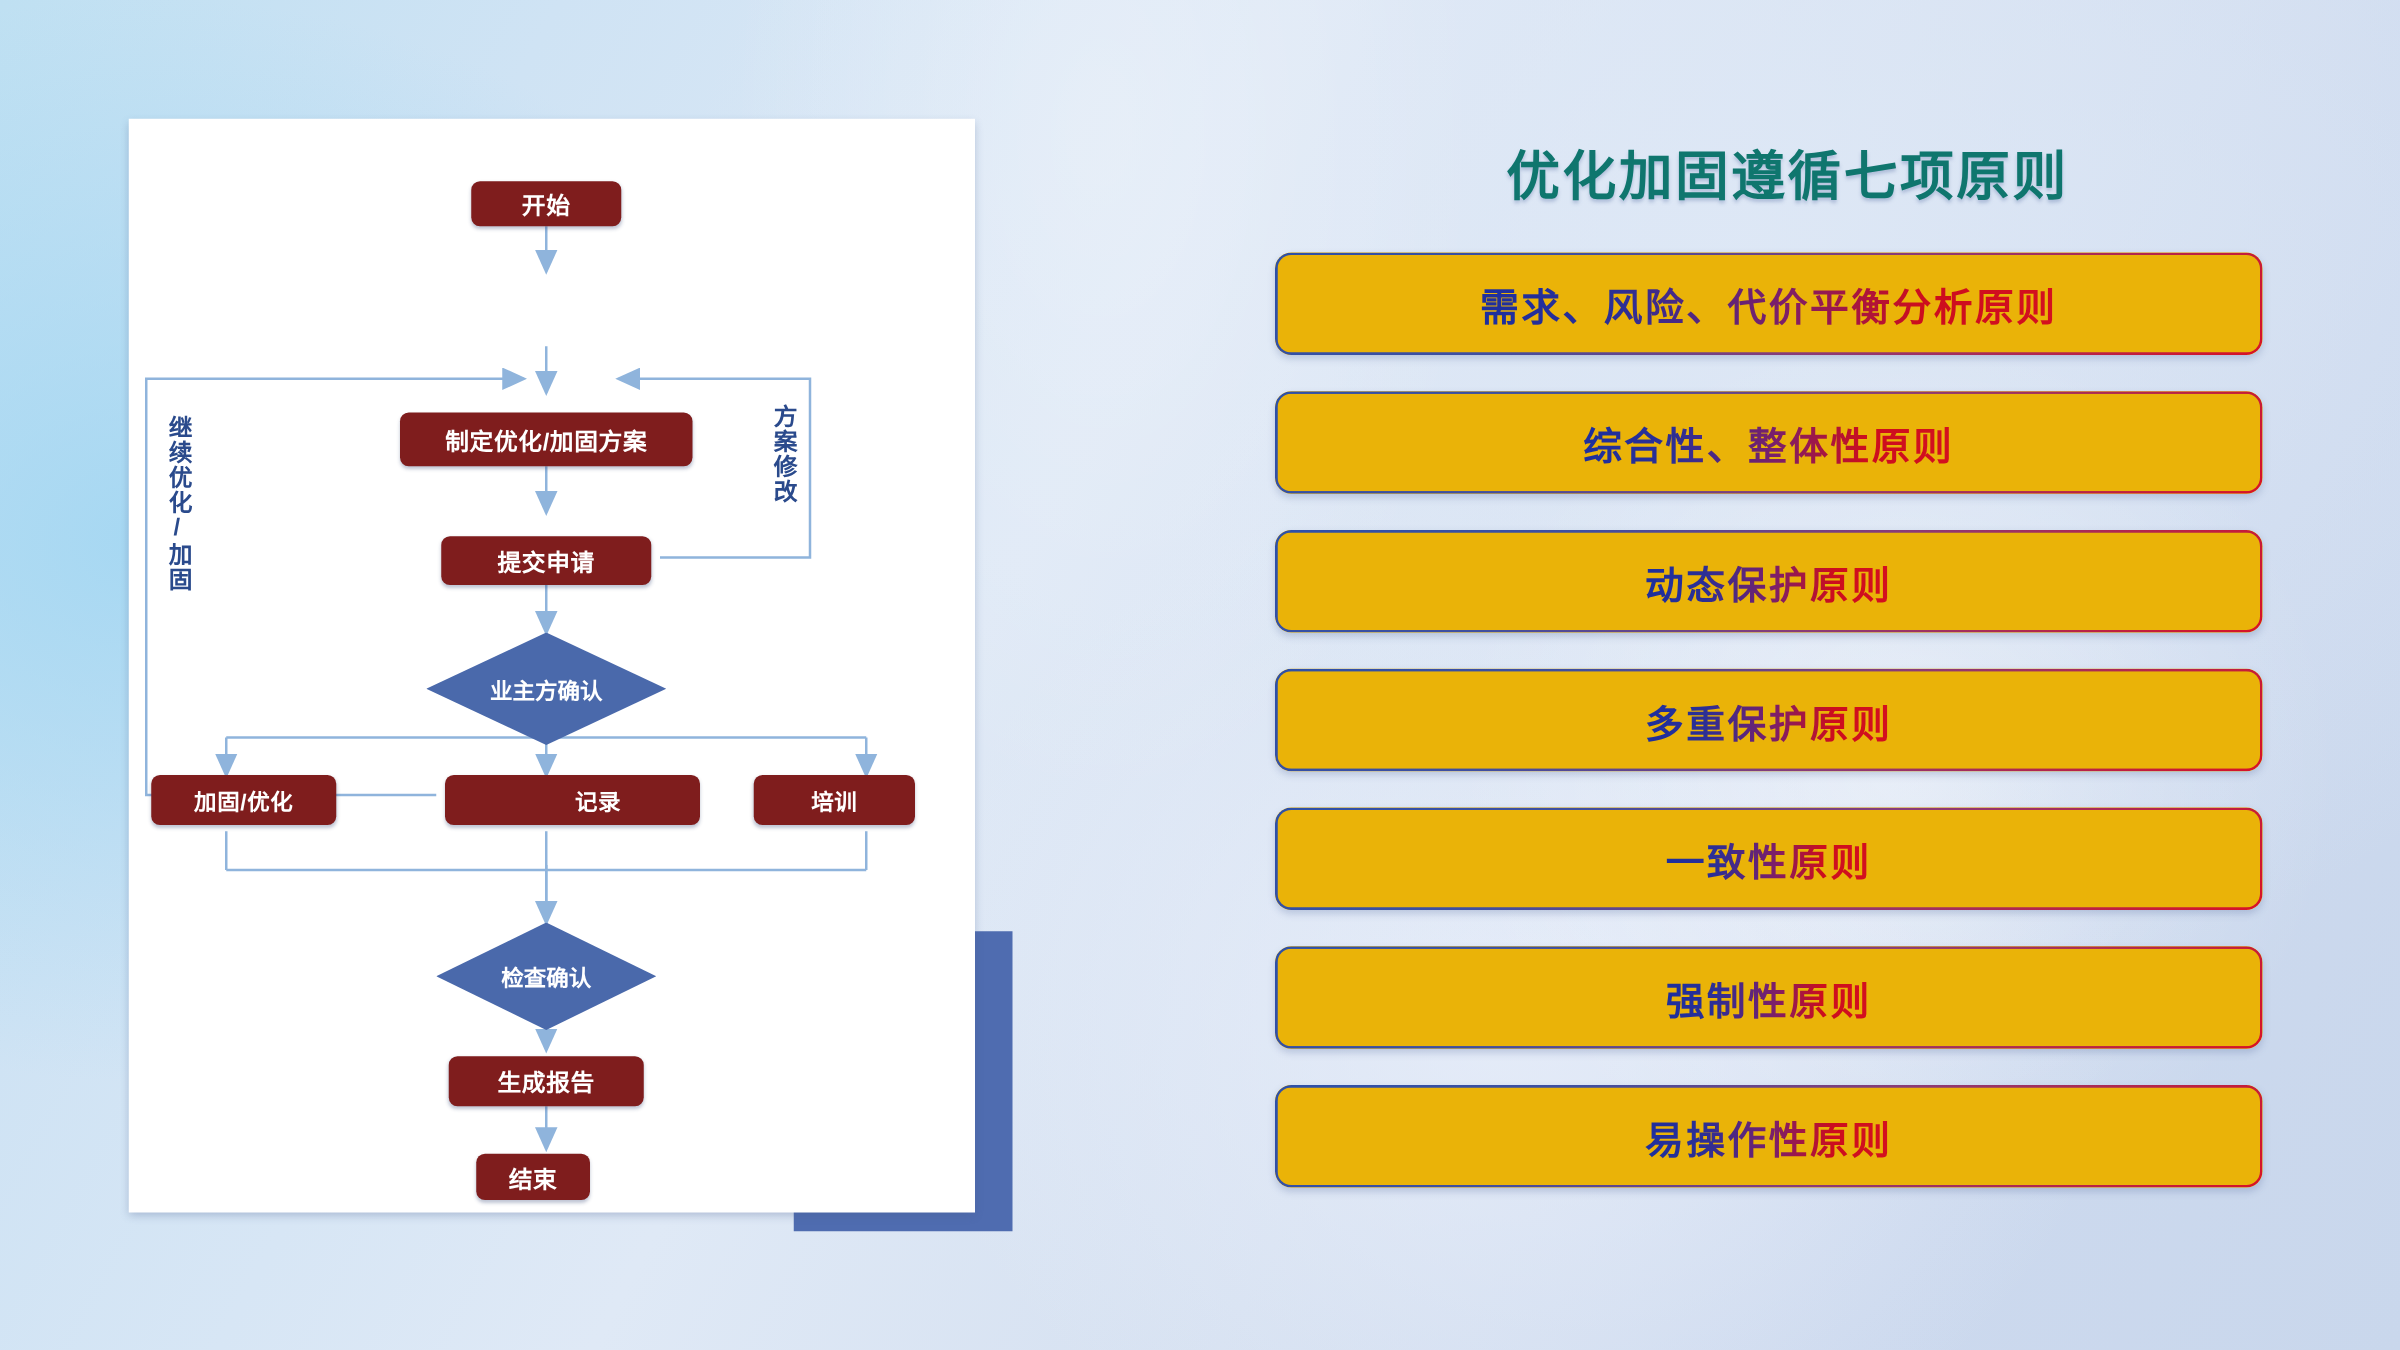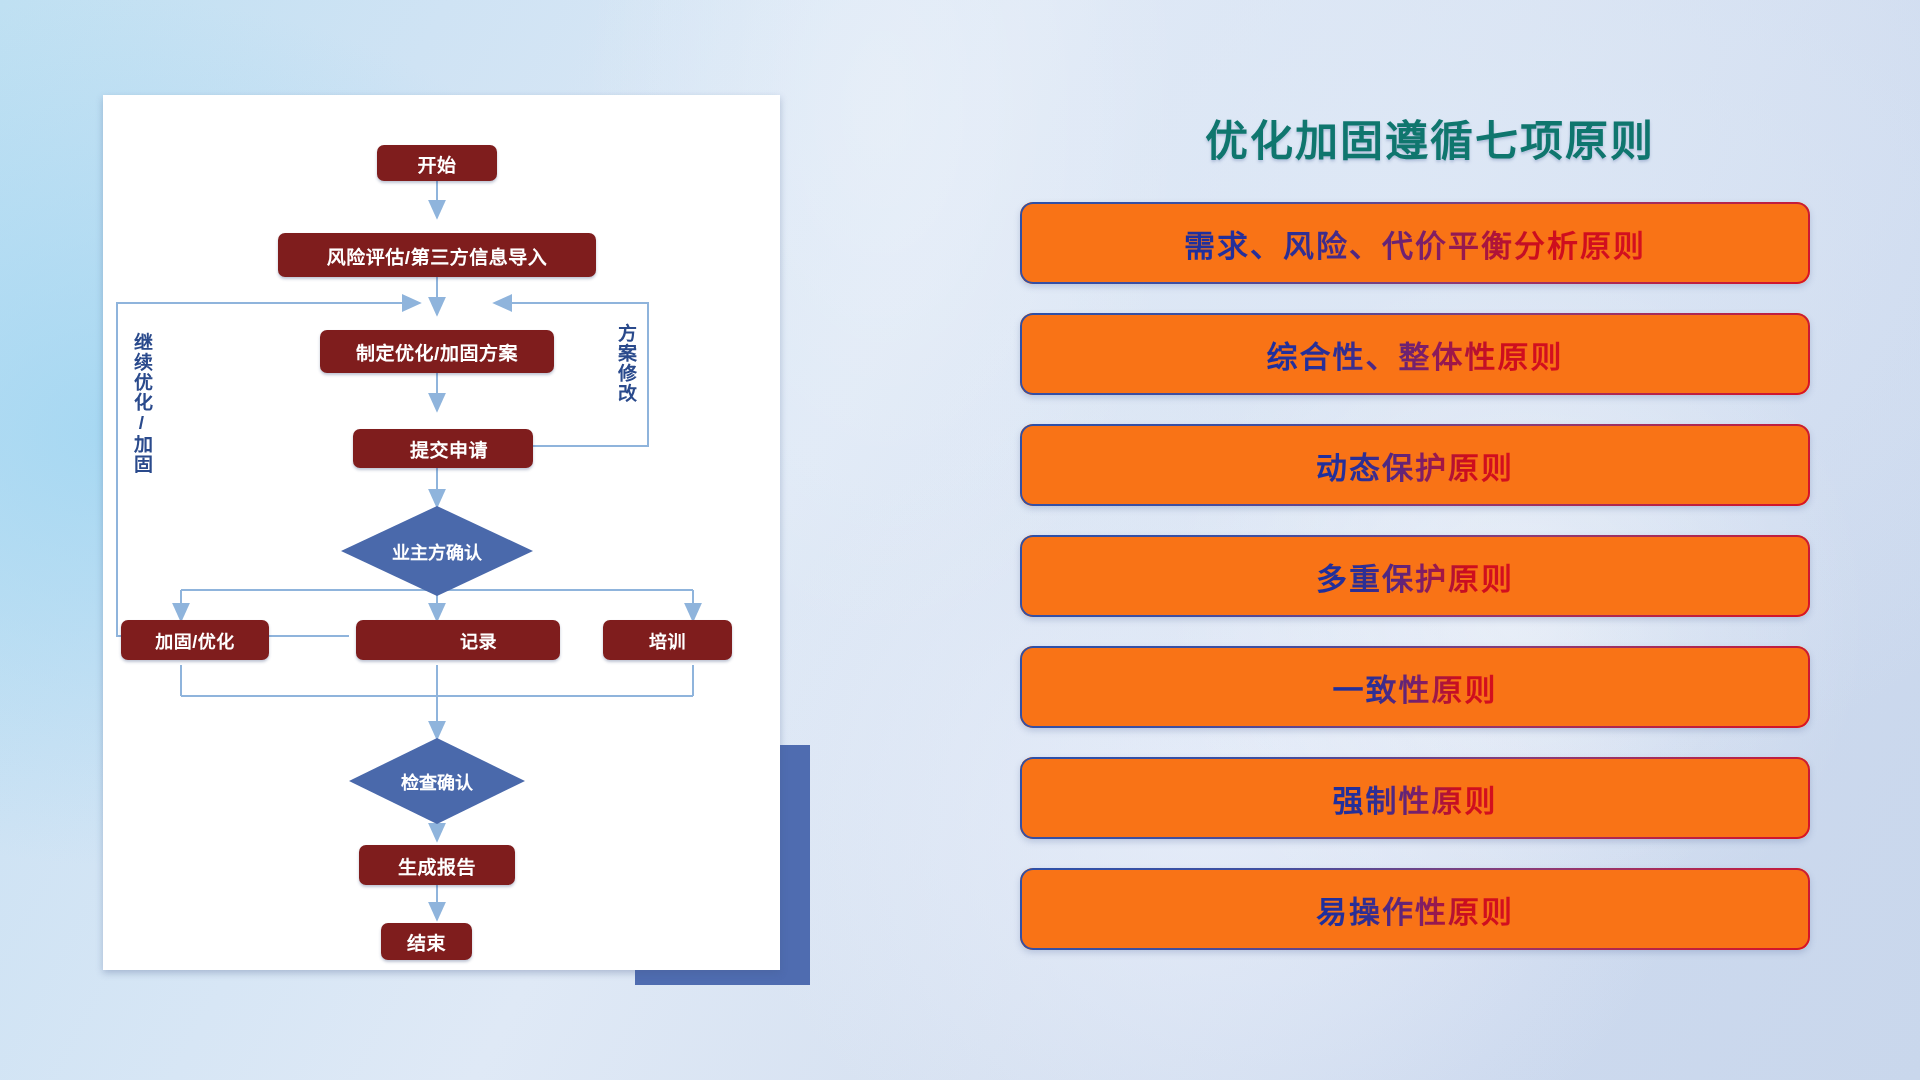--- a/index.html
+++ b/index.html
@@ -78,21 +78,21 @@
     position:absolute;left:0;top:16px;width:820px;
     text-align:center;
     font-size:43px;font-weight:bold;
     color:#0f766e;
     letter-spacing:2px;
     text-shadow:0 2px 3px rgba(120,140,185,0.45);
   }
   .principle{
     position:absolute;left:0;width:790px;height:82px;
     border-radius:13px;
-    background:#f97316;
+    background:#eab308;
     box-shadow:0 3px 6px rgba(90,110,160,0.28);
     display:flex;align-items:center;justify-content:center;
     padding:2px;
     box-sizing:border-box;
   }
   .principle::before{
     content:"";position:absolute;left:0;top:0;right:0;bottom:0;
     border-radius:13px;
     padding:2px;
     background:linear-gradient(135deg,#2d50a8 0%,#3f4fa0 28%,#8a3b77 58%,#d81226 100%);
@@ -156,29 +156,26 @@
         <path d="M334,706 L334,745" marker-end="url(#ar)"></path>
 
         <path d="M334,790 L334,824" marker-end="url(#ar)"></path>
       </g>
     </svg>
 
     <div class="node" style="left:274px;top:50px;width:120px;height:36px;">
       <span>开始</span>
     </div>
 
-    <div class="node" style="left:175px;top:138px;width:318px;height:44px;">
-      <span>风险评估/第三方信息导入</span>
-    </div>
 
     <div class="node" style="left:217px;top:235px;width:234px;height:43px;">
       <span>制定优化/加固方案</span>
     </div>
 
-    <div class="node" style="left:250px;top:334px;width:168px;height:39px;padding-left:12px;">
+    <div class="node" style="left:250px;top:334px;width:168px;height:39px;">
       <span>提交申请</span>
     </div>
 
     <div class="diamond" style="left:238px;top:411px;width:192px;height:90px;">
       <div class="dshape"></div>
       <span>业主方确认</span>
     </div>
 
     <div class="node small" style="left:18px;top:525px;width:148px;height:40px;">
       <span>加固/优化</span>

